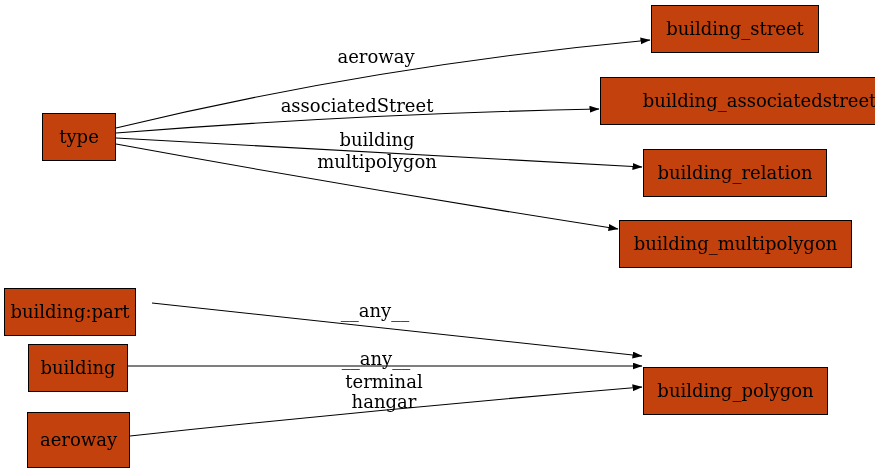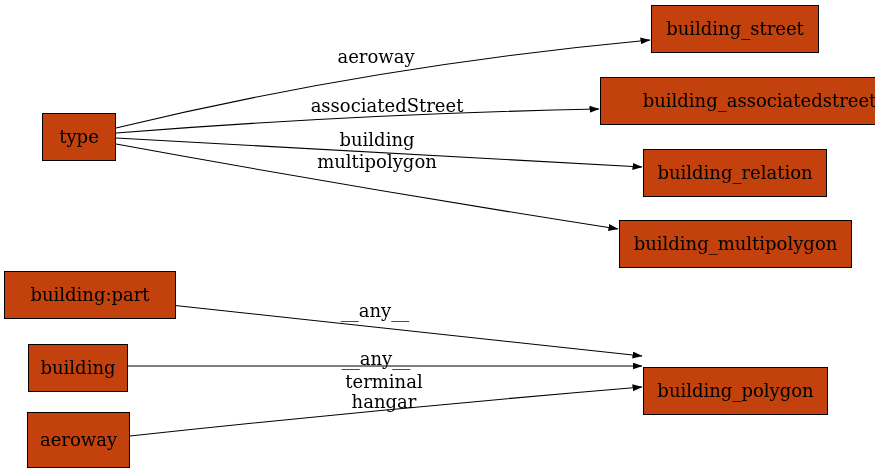--- a/index.html
+++ b/index.html
@@ -64,32 +64,32 @@
         <path class="edge-path" d="M116,133 Q358,114 599,109" marker-end="url(#arrowhead)"></path>
         <path class="edge-path" d="M116,138 Q380,152 642,167" marker-end="url(#arrowhead)"></path>
         <path class="edge-path" d="M116,144 Q368,190 618,229" marker-end="url(#arrowhead)"></path>
         <path class="edge-path" d="M152,303 Q398,330 642,356" marker-end="url(#arrowhead)"></path>
         <path class="edge-path" d="M128,366 L642,366" marker-end="url(#arrowhead)"></path>
         <path class="edge-path" d="M130,436 Q390,408 642,387" marker-end="url(#arrowhead)"></path>
       </g>
   </svg>
   <div id="node-layer">
       <div class="node" style="left: 42px; top: 113px; width: 74px; height: 48px; text-align: right;">type</div>
-      <div class="node" style="left: 4px; top: 271px; width: 172px; height: 48px;">building:part</div>
+      <div class="node" style="left: 4px; top: 288px; width: 132px; height: 48px;">building:part</div>
       <div class="node" style="left: 28px; top: 344px; width: 100px; height: 48px;">building</div>
       <div class="node" style="left: 27px; top: 412px; width: 103px; height: 56px;">aeroway</div>
       <div class="node" style="left: 651px; top: 5px; width: 168px; height: 48px;">building_street</div>
       <div class="node" style="left: 600px; top: 77px; width: 319px; height: 48px;">building_associatedstreet</div>
       <div class="node" style="left: 643px; top: 149px; width: 184px; height: 48px;">building_relation</div>
       <div class="node" style="left: 619px; top: 220px; width: 233px; height: 48px;">building_multipolygon</div>
       <div class="node" style="left: 643px; top: 343px; width: 185px; height: 48px; margin-top: 24px;">building_polygon</div>
     </div>
   <div id="label-layer">
       <div class="edge-label" style="left: 376px; top: 57px;">aeroway</div>
-      <div class="edge-label" style="left: 387px; top: 106px; text-align: right;">associatedStreet</div>
+      <div class="edge-label" style="left: 357px; top: 106px; text-align: right;">associatedStreet</div>
       <div class="edge-label" style="left: 377px; top: 140px;">building</div>
       <div class="edge-label" style="left: 377px; top: 162px;">multipolygon</div>
       <div class="edge-label" style="left: 375px; top: 311px;">__any__</div>
       <div class="edge-label" style="left: 376px; top: 359px;">__any__</div>
       <div class="edge-label" style="left: 376px; top: 392px; margin-left: 8px;">terminal
 hangar</div>
     </div>
 </div>
 
 </body></html>

